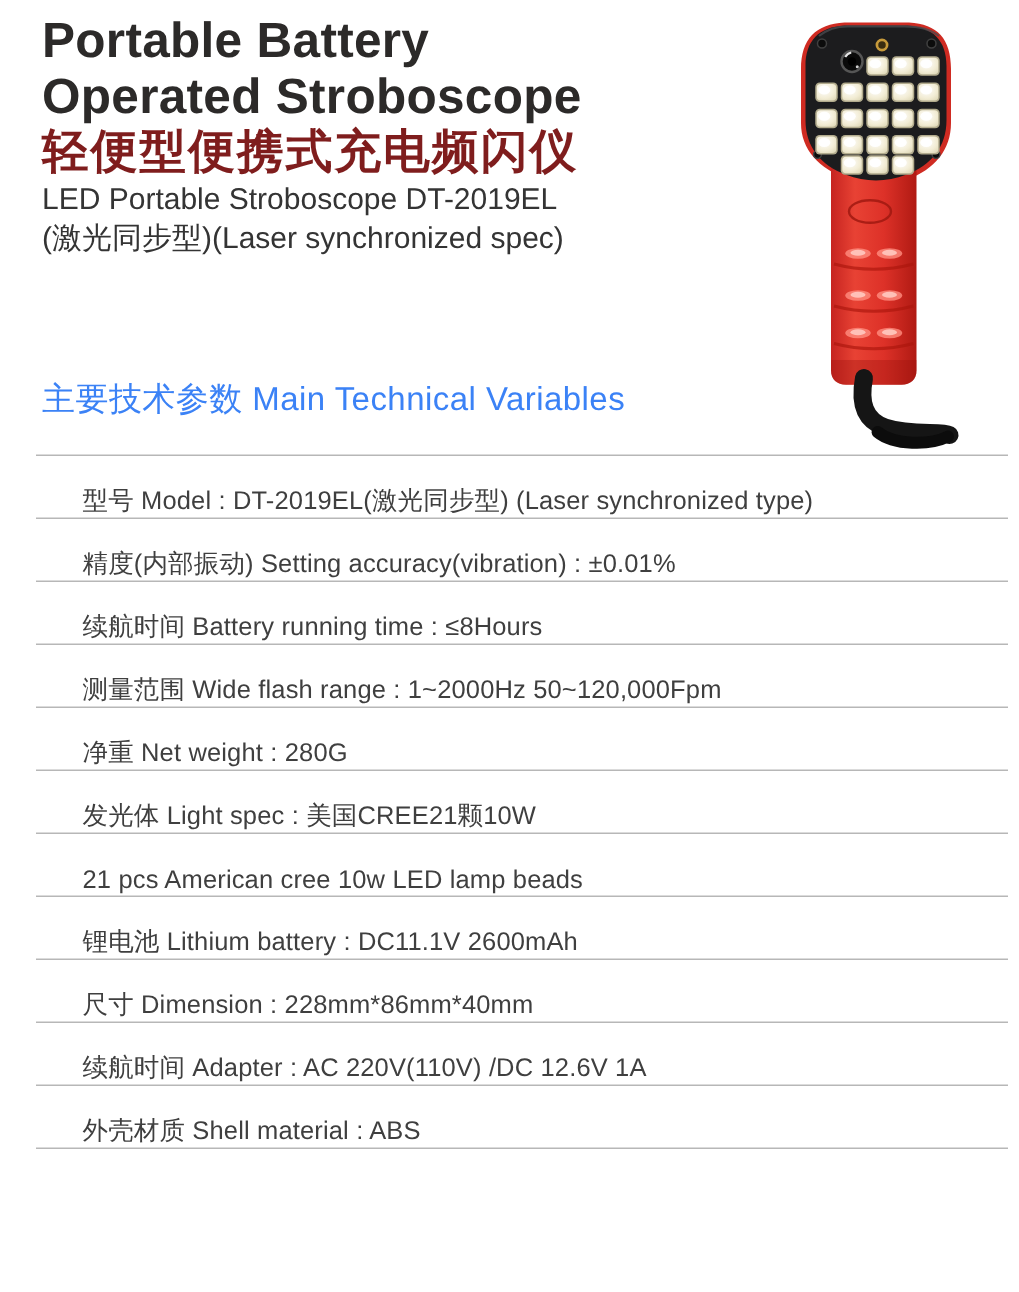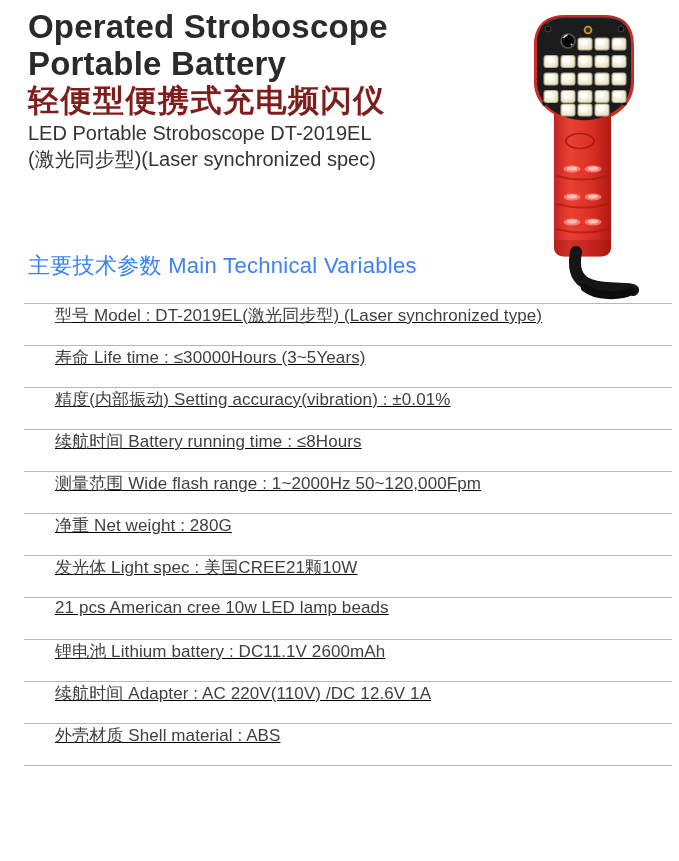--- a/index.html
+++ b/index.html
@@ -27,34 +27,34 @@
     position:absolute; left:28px; top:251px; margin:0;
     font-size:22px; font-weight:500; color:#3b82f6;
     letter-spacing:0.3px;
   }
   .spec-table {
     position:absolute; left:24px; top:303px; width:648px;
     border-bottom:1px solid #b7b7b7;
   }
   .spec-row {
     height:41px; border-top:1px solid #b7b7b7;
-    display:flex; align-items:flex-start;
-    padding-left:31px; box-sizing:content-box;text-decoration:underline;
+    display:flex; align-items:flex-end;
+    padding-left:31px; box-sizing:content-box;
   }
   .spec-text { font-size:17px; color:#3f3f3f; letter-spacing:0.1px; }
   .product-image { position:absolute; left:480px; top:0; width:199px; height:300px; }
 </style>
 </head>
 <body>
 
 <div class="page">
 
   <div class="header">
+    <div class="title-en">Portable Battery</div>
     <div class="title-en">Operated Stroboscope</div>
-    <div class="title-en">Portable Battery</div>
     <div class="title-cn">轻便型便携式充电频闪仪</div>
     <div class="subtitle first">LED Portable Stroboscope DT-2019EL</div>
     <div class="subtitle">(激光同步型)(Laser synchronized spec)</div>
   </div>
 
   <svg class="product-image" viewBox="0 0 199 300" xmlns="http://www.w3.org/2000/svg">
     <defs>
       <linearGradient id="handleGrad" x1="0" y1="0" x2="1" y2="0">
         <stop offset="0" stop-color="#c62420"></stop>
         <stop offset="0.28" stop-color="#e84234"></stop>
@@ -165,23 +165,20 @@
     </g>
   </svg>
 
   <h2 class="section-heading">主要技术参数 Main Technical Variables</h2>
 
   <div class="spec-table">
       <div class="spec-row">
         <span class="spec-text">型号 Model : DT-2019EL(激光同步型) (Laser synchronized type)</span>
       </div>
       <div class="spec-row">
-        <span class="spec-text">寿命 Life time : ≤30000Hours (3~5Years)</span>
-      </div>
-      <div class="spec-row">
         <span class="spec-text">精度(内部振动) Setting accuracy(vibration) : ±0.01%</span>
       </div>
       <div class="spec-row">
         <span class="spec-text">续航时间 Battery running time : ≤8Hours</span>
       </div>
       <div class="spec-row">
         <span class="spec-text">测量范围 Wide flash range : 1~2000Hz 50~120,000Fpm</span>
       </div>
       <div class="spec-row">
         <span class="spec-text">净重 Net weight : 280G</span>
@@ -189,20 +186,23 @@
       <div class="spec-row">
         <span class="spec-text">发光体 Light spec : 美国CREE21颗10W</span>
       </div>
       <div class="spec-row">
         <span class="spec-text">21 pcs American cree 10w LED lamp beads</span>
       </div>
       <div class="spec-row">
         <span class="spec-text">锂电池 Lithium battery : DC11.1V 2600mAh</span>
       </div>
       <div class="spec-row">
+        <span class="spec-text">尺寸 Dimension : 228mm*86mm*40mm</span>
+      </div>
+      <div class="spec-row">
         <span class="spec-text">续航时间 Adapter : AC 220V(110V) /DC 12.6V 1A</span>
       </div>
       <div class="spec-row">
         <span class="spec-text">外壳材质 Shell material : ABS</span>
       </div>
     </div>
 
 </div>
 
 </body></html>

